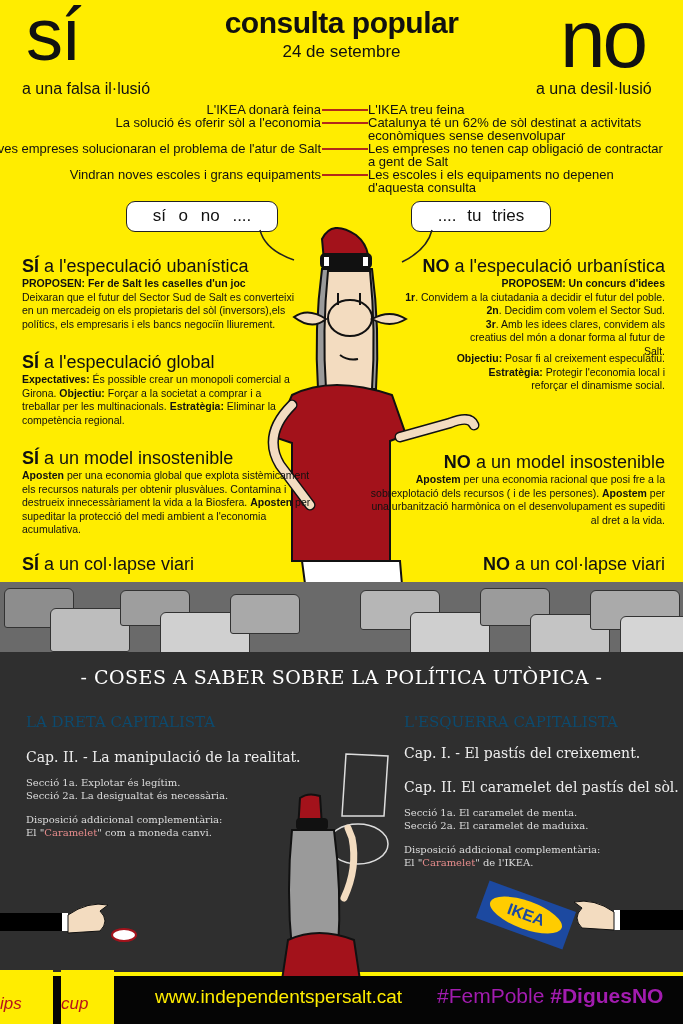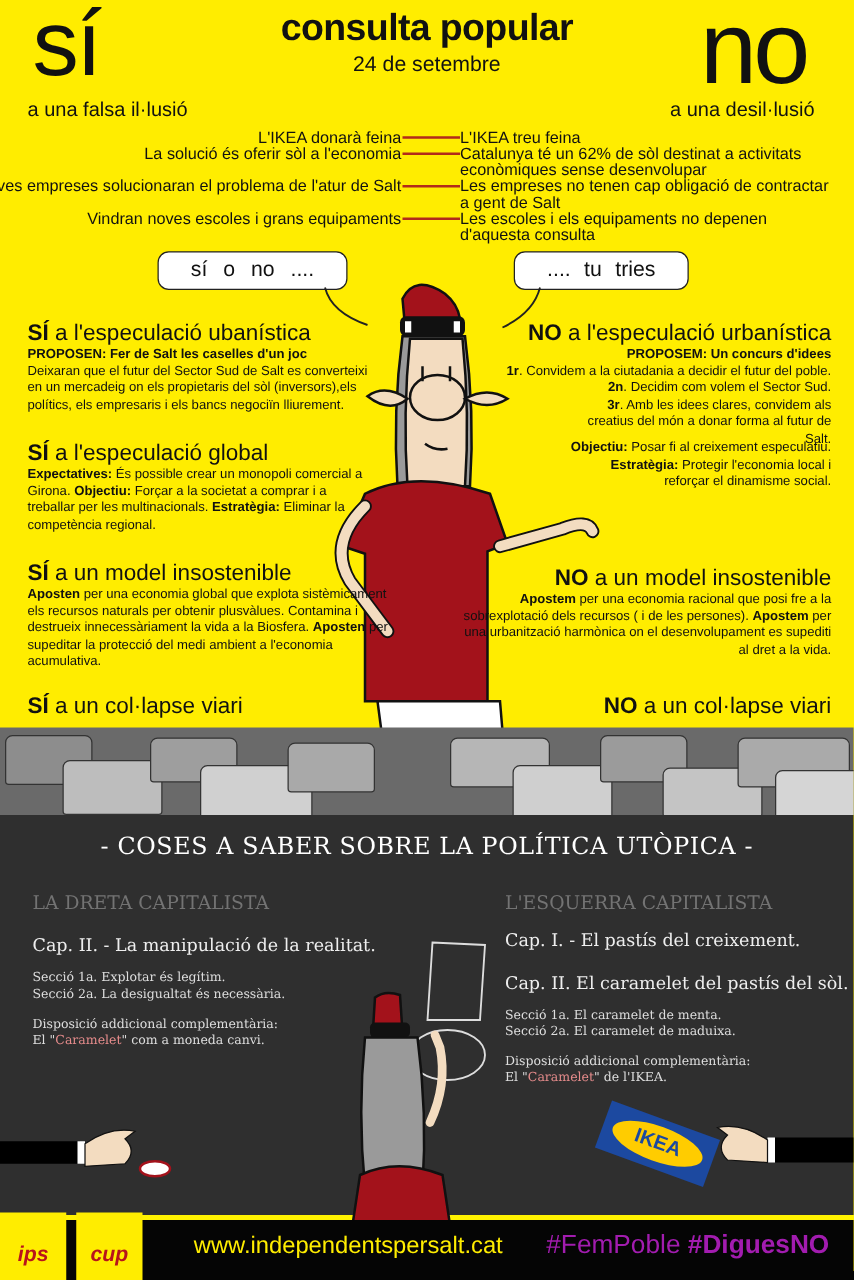--- a/index.html
+++ b/index.html
@@ -34,29 +34,29 @@
   .rsec { right: 18px; width: 300px; text-align: right; }
 
   
   .traffic { left: 0; top: 582px; width: 683px; height: 70px; background: #6a6a6a; overflow: hidden; }
   .car { position: absolute; border-radius: 6px 6px 3px 3px; border: 1px solid #333; }
 
   
   .dark { left: 0; top: 652px; width: 683px; height: 320px; background: #2f2f2f; color: #eaeaea; }
   .chalk { font-family: "DejaVu Serif", serif; }
   .dark-title { left: 0; top: 666px; width: 683px; text-align: center; font-size: 19px; color: #fff; letter-spacing: 0.5px; }
-  .col-title { font-size: 15px; color: #737373; }
+  .col-title { font-size: 15px; color: #0c4a6e; }
   .cap { font-size: 14px; color: #eee; }
   .small { font-size: 10px; line-height: 12.5px; color: #ddd; }
   .carm { color: #e58b8b; }
 
   
   .footer { left: 0; top: 976px; width: 683px; height: 48px; background: #050505; }
   .logo { top: 970px; width: 53px; height: 54px; background: #ffed00; }
-  .logo span { position: absolute; bottom: 10px; left: 0; width: 100%; text-align: center; font-size: 17px; font-weight: 700; font-style: italic; color: #b8141b; }
+  .logo span { position: absolute; bottom: 10px; left: 0; width: 100%; font-size: 17px; font-weight: 400; font-style: italic; color: #b8141b; }
   .url { left: 155px; top: 986px; font-size: 19px; color: #ffed00; }
   .tags { left: 437px; top: 984px; font-size: 21px; color: #a21caf; }
   .tags b { font-weight: 700; }
 </style>
 </head>
 <body>
 
 <div class="yellow"></div>
 
 <div class="abs big-si">sí</div>

